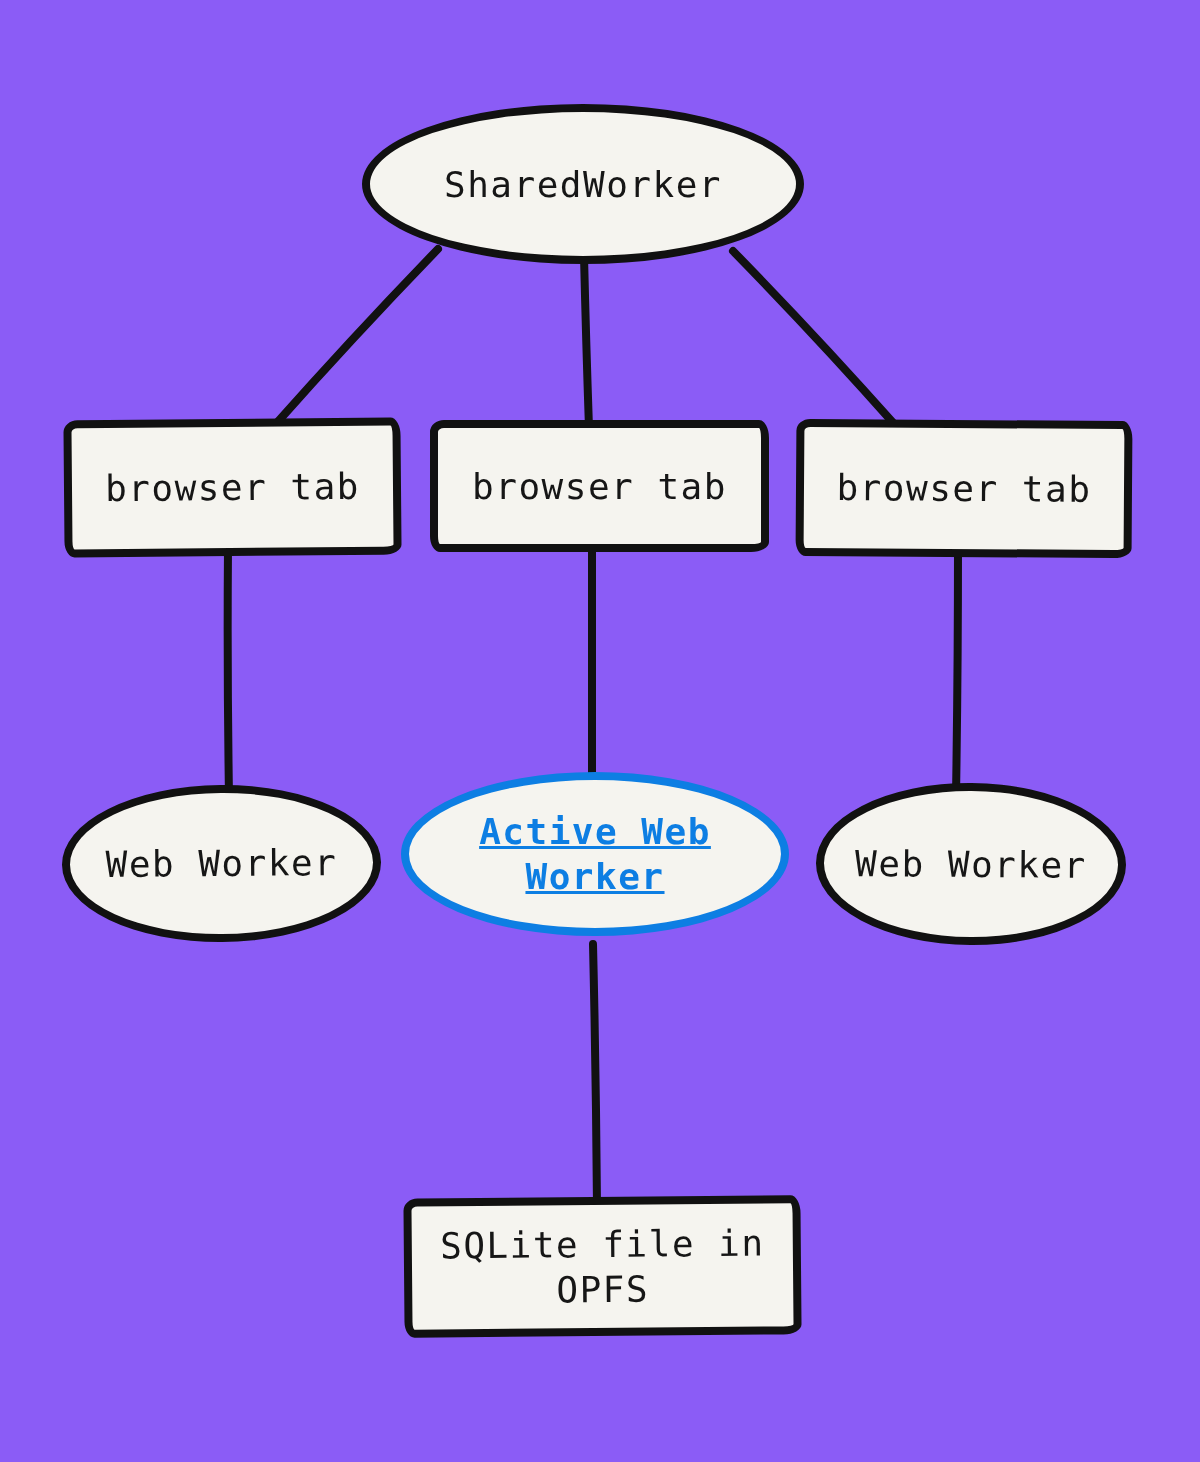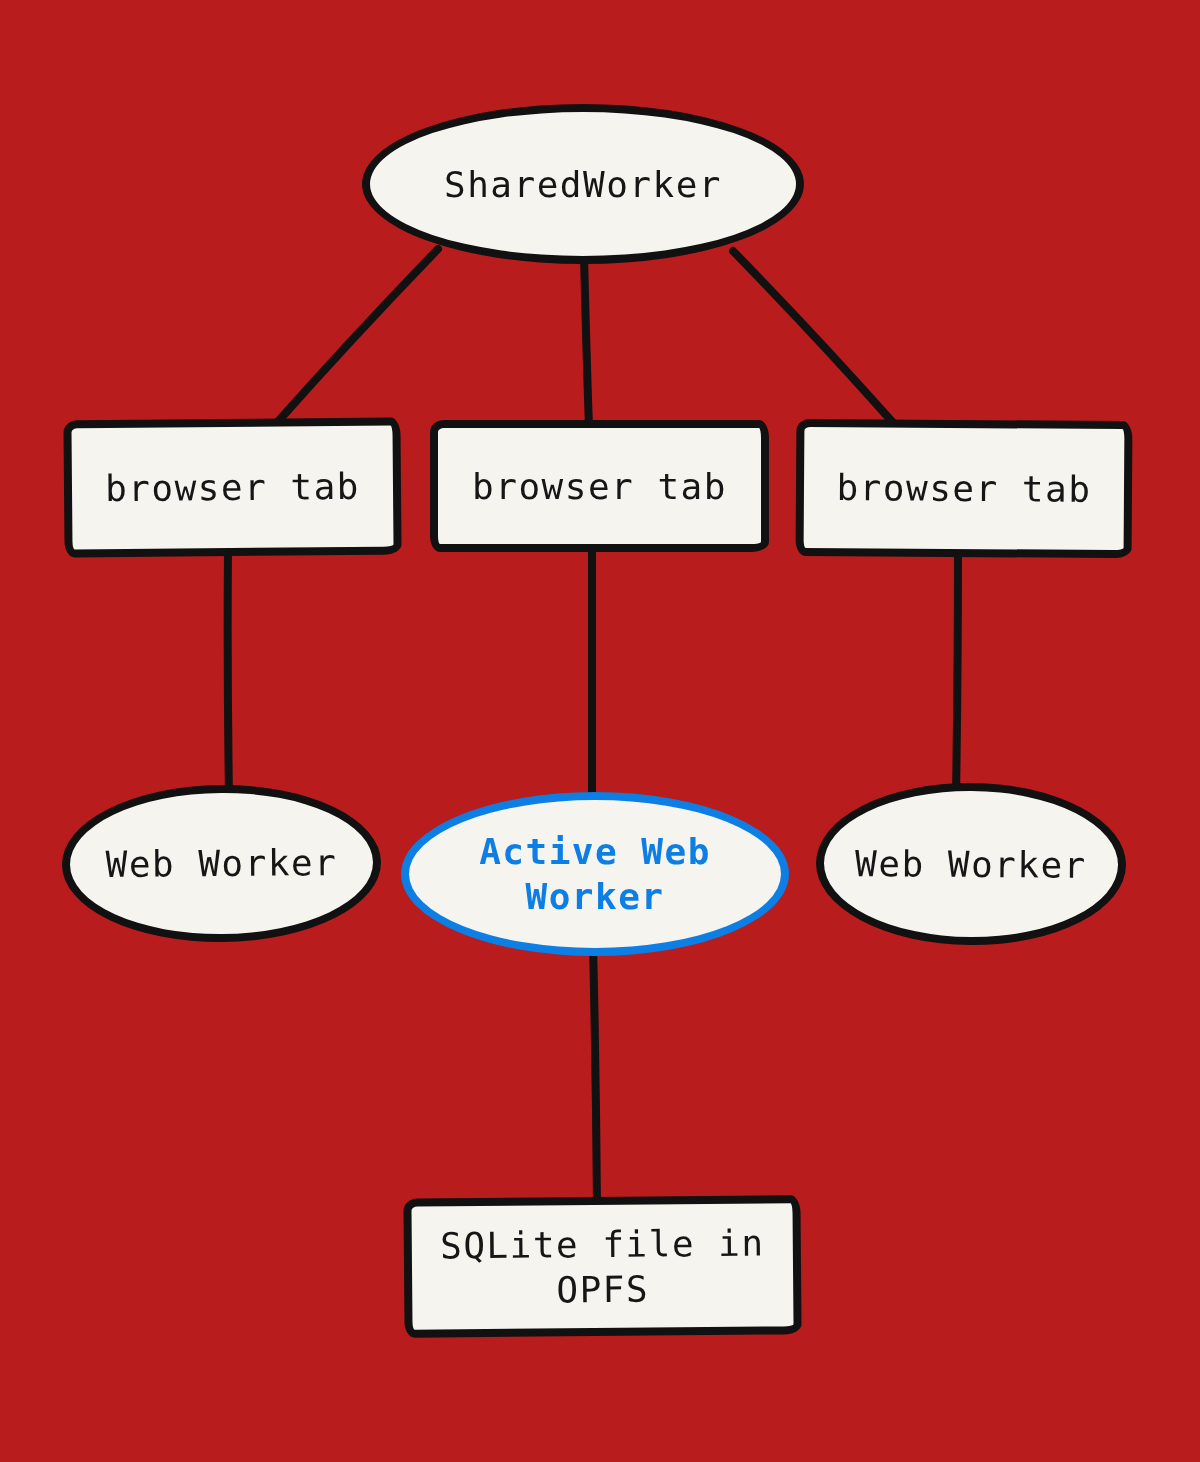--- a/index.html
+++ b/index.html
@@ -4,21 +4,21 @@
 <style>
   html, body {
     margin: 0;
     padding: 0;
     background: #f5f4ef;
   }
   .canvas {
     position: relative;
     width: 1200px;
     height: 1462px;
-    background: #b91c1c;
+    background: #8b5cf6;
     overflow: hidden;
     font-family: "DejaVu Sans Mono", "Liberation Mono", monospace;
   }
   .edges {
     position: absolute;
     left: 0;
     top: 0;
     z-index: 1;
   }
   .edges path {
@@ -84,21 +84,21 @@
   </div>
 
   <div class="node rect tilt-b" style="left:796px; top:420px; width:336px; height:137px;">
     <span class="label">browser tab</span>
   </div>
 
   <div class="node ellipse tilt-a" style="left:62px; top:785px; width:319px; height:157px;">
     <span class="label">Web Worker</span>
   </div>
 
-  <div class="node ellipse active" style="left:401px; top:792px; width:388px; height:164px;">
+  <div class="node ellipse active" style="left:401px; top:772px; width:388px; height:164px;text-decoration:underline;">
     <span class="label">Active Web
 Worker</span>
   </div>
 
   <div class="node ellipse tilt-b" style="left:816px; top:783px; width:310px; height:162px;">
     <span class="label">Web Worker</span>
   </div>
 
   <div class="node rect tilt-a" style="left:404px; top:1197px; width:397px; height:139px;">
     <span class="label">SQLite file in

